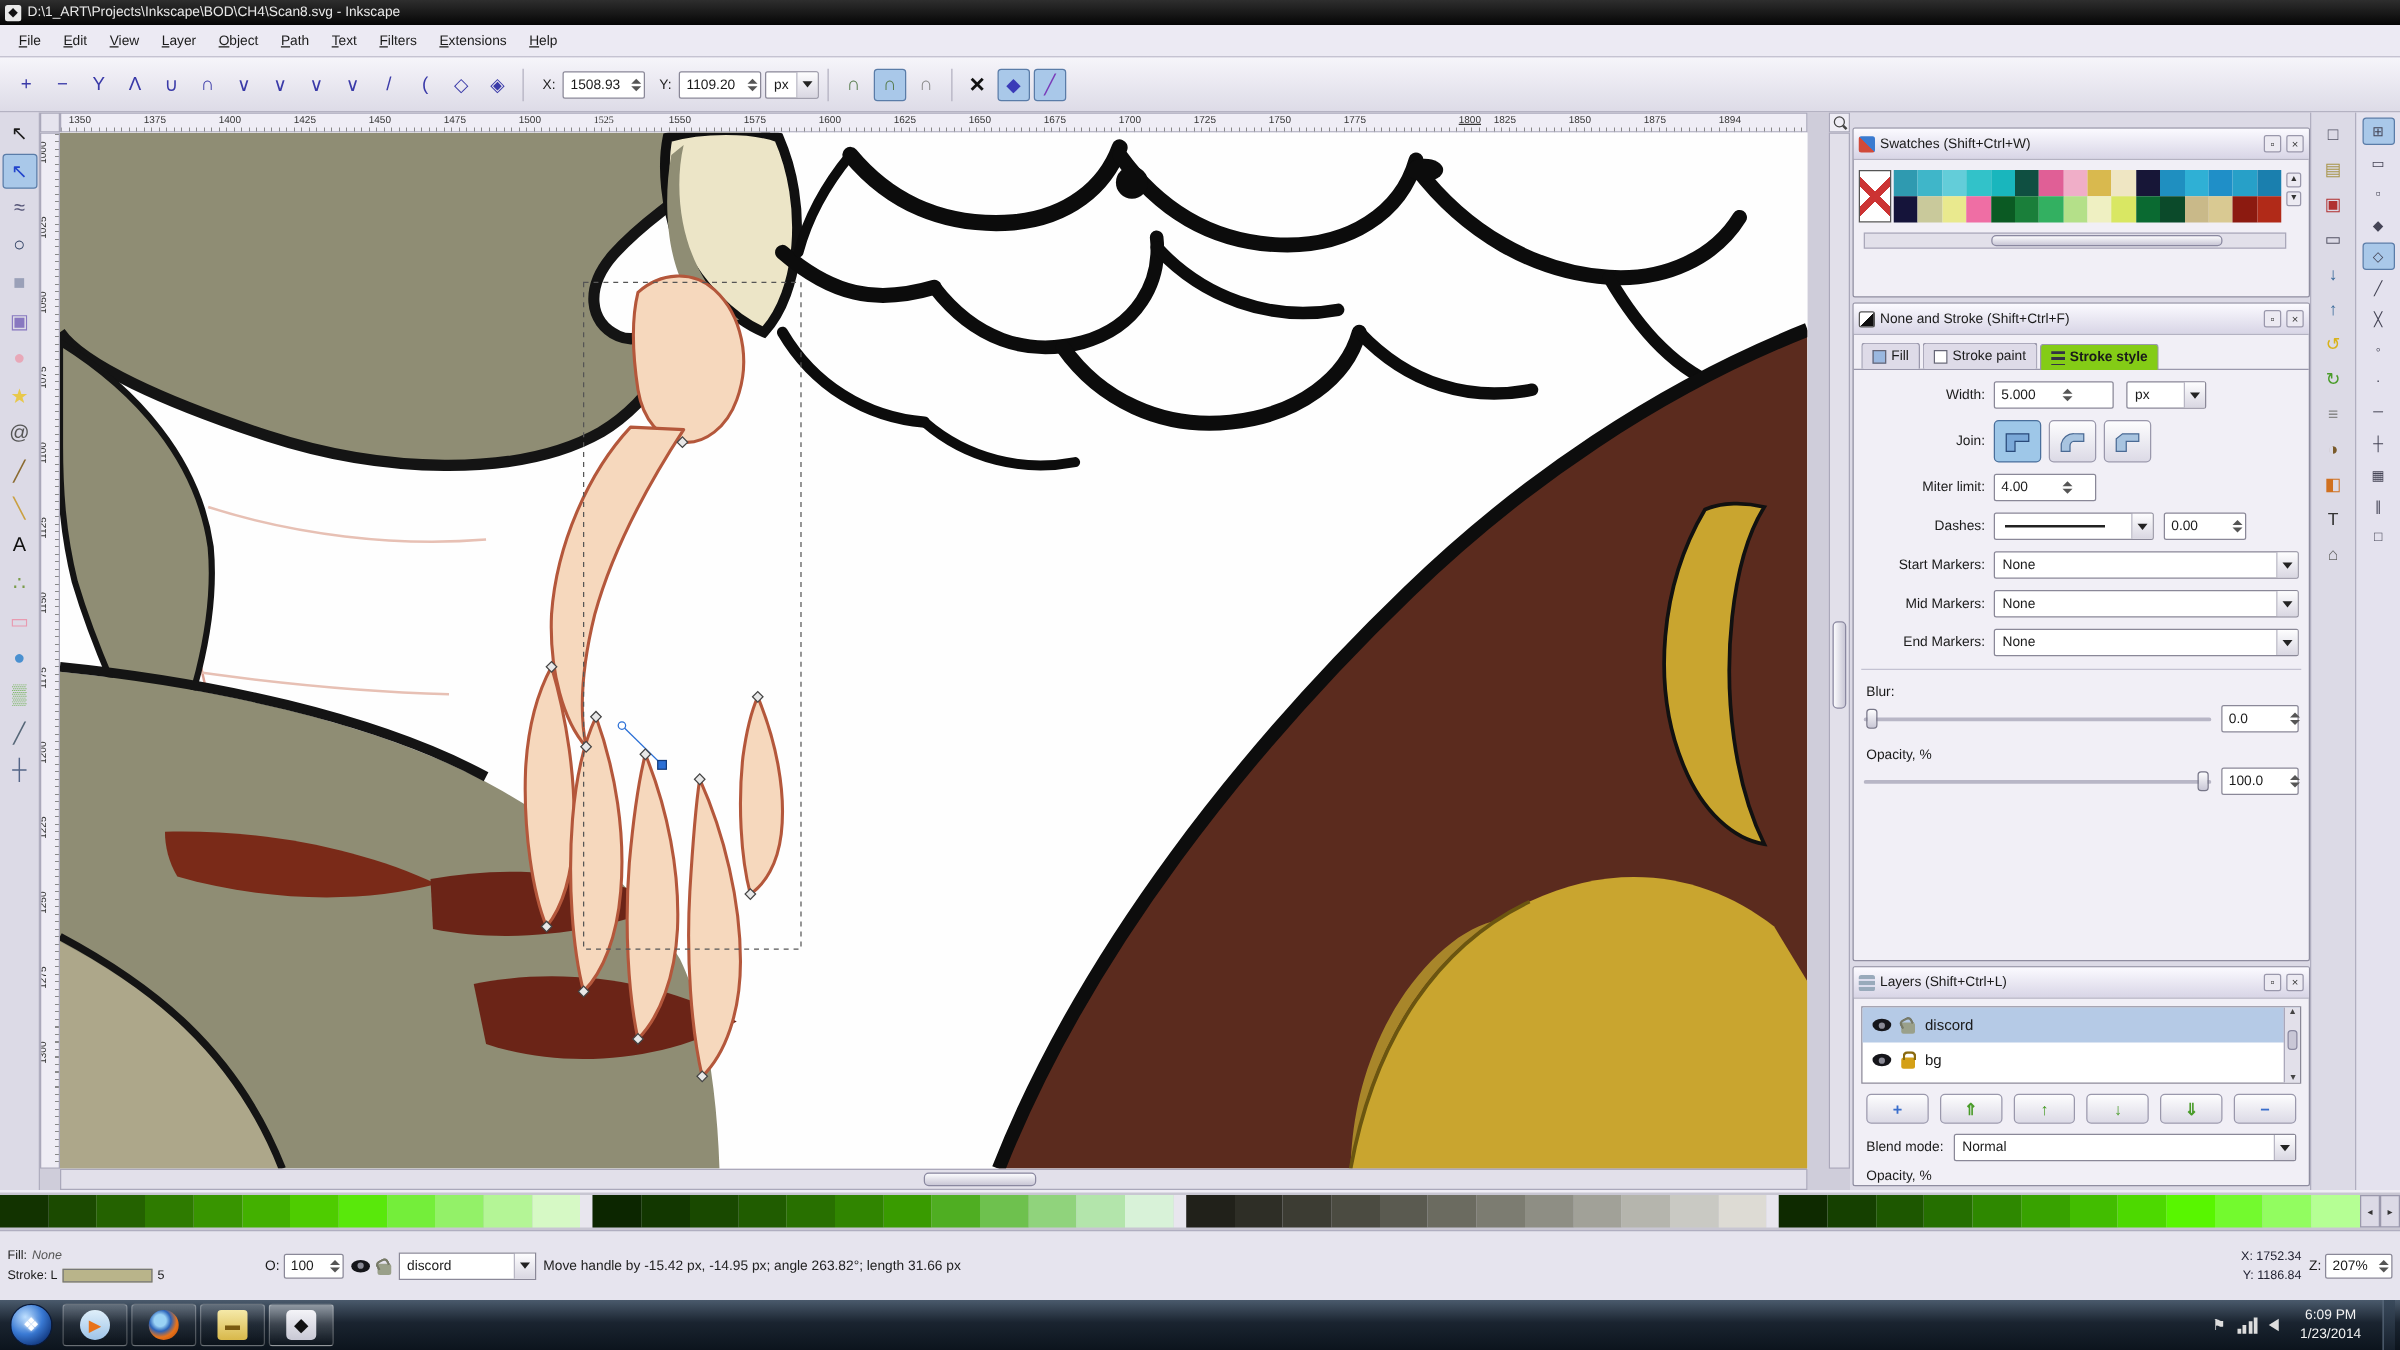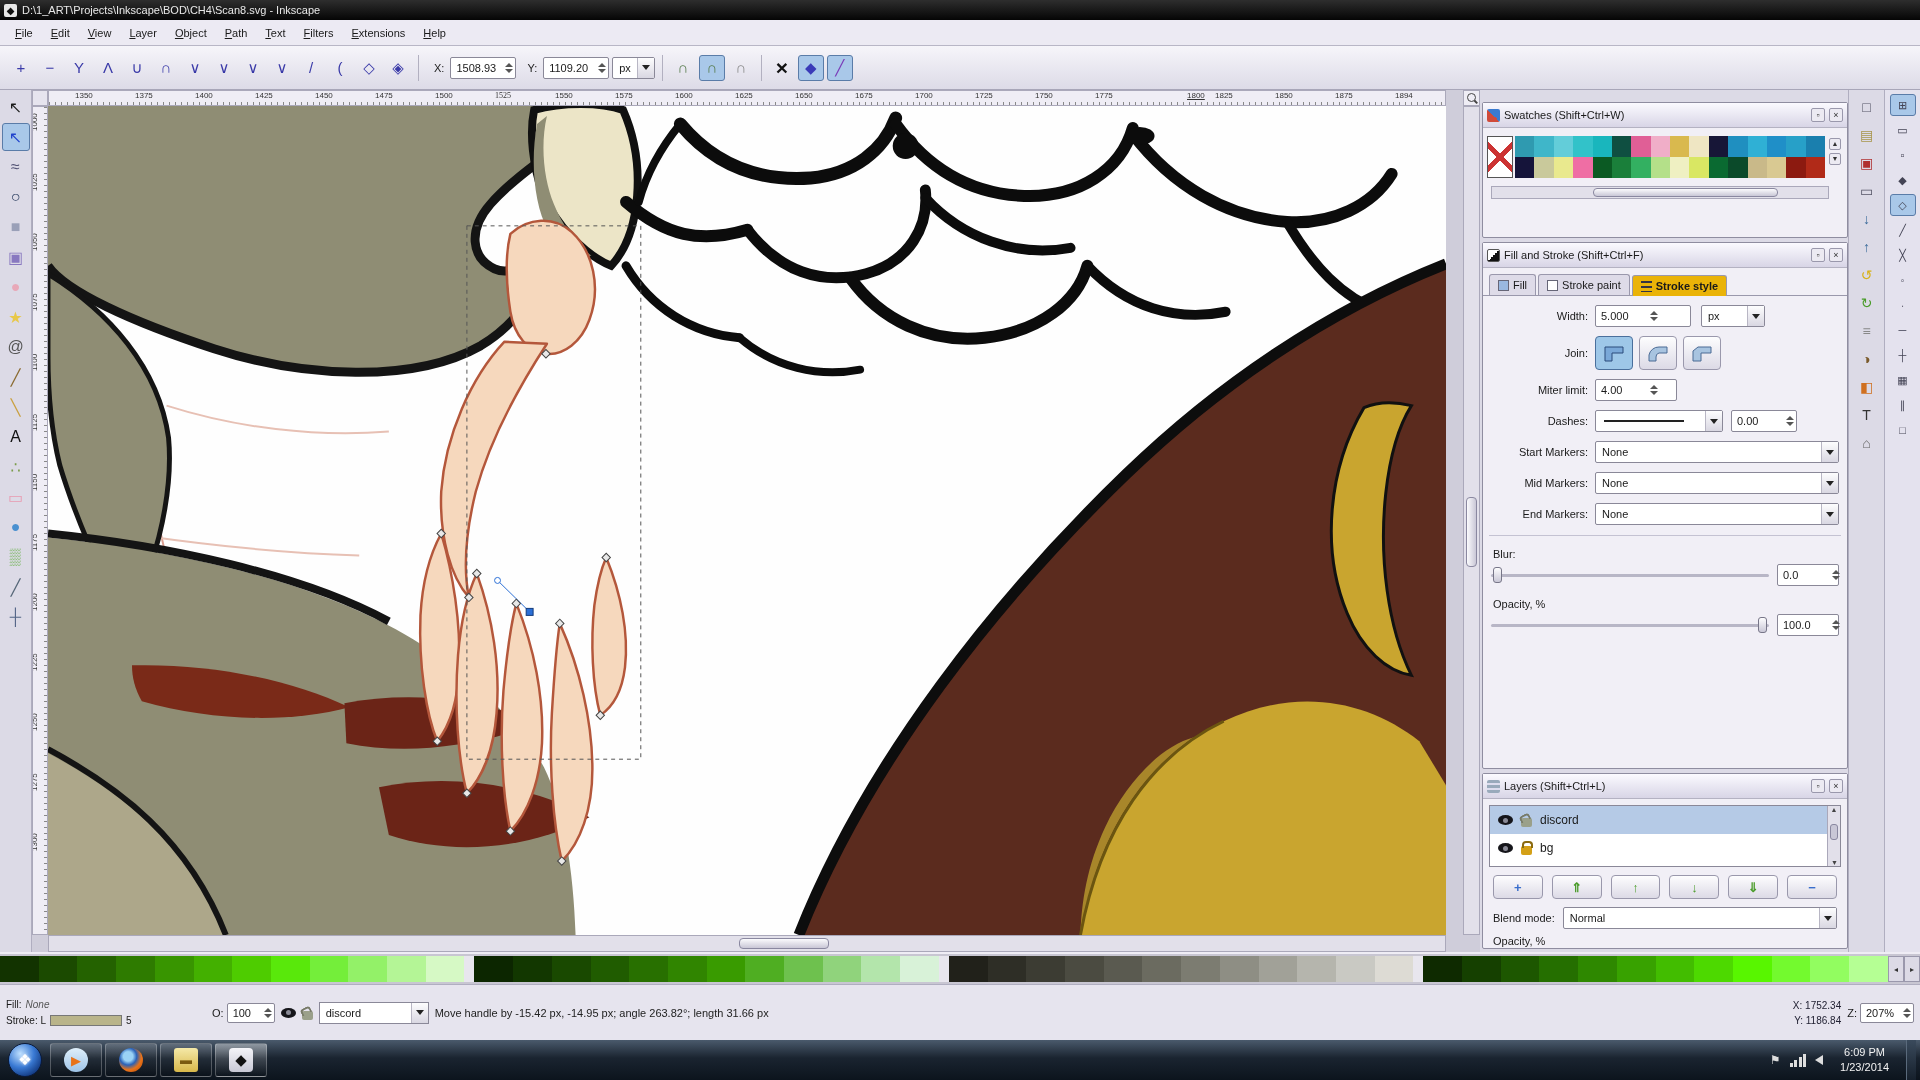--- a/index.html
+++ b/index.html
@@ -46,21 +46,21 @@
     display:flex; align-items:center; justify-content:center; font-size:16px; }
   .tool.active { background:#a9c8e9; border-color:#5a7ca8; }
 
   .canvasarea { position:absolute; left:32px; top:0; width:1448px; height:862px; background:#cfcdda; }
   .rcorner { position:absolute; left:0; top:0; width:16px; height:16px; background:#e6e4ee; border:1px solid #aaa8ba; }
   .ruler { position:absolute; background:#efedf5; border:1px solid #aaa8ba; overflow:hidden; font-size:8px; color:#333; }
   .ruler.top { left:16px; top:0; height:16px; width:1398px;
     background-image:repeating-linear-gradient(90deg,#888 0 1px,transparent 1px 6px); background-size:100% 5px; background-position:0 11px; background-repeat:no-repeat; }
   .ruler.left { left:0; top:16px; width:16px; height:829px;
     background-image:repeating-linear-gradient(180deg,#888 0 1px,transparent 1px 6px); background-size:5px 100%; background-position:11px 0; background-repeat:no-repeat; }
-  .ruler.top span { position:absolute; top:0;margin-left:20px; }
+  .ruler.top span { position:absolute; top:0; }
   .ruler.left span { position:absolute; left:-1px; transform:rotate(-90deg); transform-origin:8px 10px; }
   .canvas { position:absolute; left:16px; top:16px; width:1398px; height:829px; background:#fff; overflow:hidden; }
   .canvas svg { width:100%; height:100%; display:block; }
   .vscroll { position:absolute; right:0; top:16px; width:17px; height:829px; background:#e2e0ea; border:1px solid #aaa8ba; }
   .vscroll .thumb { position:absolute; left:2px; top:390px; width:11px; height:70px; background:linear-gradient(90deg,#fbfbfd,#c9c7d6); border:1px solid #8a88a0; border-radius:4px; }
   .hscroll { position:absolute; left:16px; bottom:0; width:1398px; height:17px; background:#e2e0ea; border:1px solid #aaa8ba; }
   .hscroll .thumb { position:absolute; top:2px; left:690px; width:90px; height:11px; background:linear-gradient(#fbfbfd,#c9c7d6); border:1px solid #8a88a0; border-radius:4px; }
   .zoombtn { position:absolute; right:0; top:0; width:17px; height:16px; background:#efedf5; border:1px solid #aaa8ba; }
   .zoombtn::before { content:''; position:absolute; left:3px; top:2px; width:7px; height:7px; border:1.5px solid #444; border-radius:50%; }
   .zoombtn::after { content:''; position:absolute; left:10px; top:10px; width:4px; height:1.5px; background:#444; transform:rotate(45deg); }
@@ -87,21 +87,21 @@
   .swside { width:16px; display:flex; flex-direction:column; align-items:center; gap:3px; padding-top:2px; }
   .swside .pbtn { width:12px; height:12px; font-size:7px; line-height:10px; }
   .swhscroll { margin:6px 18px 0 8px; height:13px; background:#e2e0ea; border:1px solid #aaa8ba; position:relative; }
   .swhscroll .thumb { position:absolute; left:30%; top:1px; width:55%; height:9px; background:linear-gradient(#fbfbfd,#c9c7d6); border:1px solid #8a88a0; border-radius:4px; }
 
   
   #fillstroke { top:152px; height:527px; }
   .tabs { display:flex; padding:6px 6px 0 6px; gap:2px; border-bottom:1px solid #9a98ac; }
   .tab { display:flex; align-items:center; gap:4px; padding:4px 8px; border:1px solid #9a98ac; border-bottom:none;
     border-radius:3px 3px 0 0; background:#dedbe8; }
-  .tab.active { background:#eab308; position:relative; top:1px; font-weight:bold; }
+  .tab.active { background:#84cc16; position:relative; top:1px; font-weight:bold; }
   .ticon { width:11px; height:11px; border:1px solid #667; }
   .ticon.fill { background:#9ab8e0; }
   .ticon.spaint { background:#fff; }
   .ticon.sstyle { border:none; background:repeating-linear-gradient(#334 0 2px,transparent 2px 5px); }
   .fsrow { display:flex; align-items:center; margin:9px 8px 0 0; }
   .fsrow .rl { width:112px; text-align:right; padding-right:7px; flex:none; }
   .joinbtn { width:38px; height:34px; border:1px solid #9a98ac; border-radius:4px; margin-right:6px;
     background:linear-gradient(#fdfdfe,#dcdae6); display:flex; align-items:center; justify-content:center; }
   .joinbtn.sel { background:#9ec7e8; border-color:#4a6f9c; }
   .slider { position:relative; flex:1; height:18px; margin:0 8px; }
@@ -485,21 +485,21 @@
         </div>
       </div>
       <div class="swhscroll">
           <div class="thumb"></div>
         </div>
     </div>
 
     <div class="panel" id="fillstroke">
       <div class="ptitle">
         <span class="pticon" style="background:linear-gradient(135deg,#fff 50%,#111 50%);border:1px solid #555;"></span>
-        <span>Fill and Stroke (Shift+Ctrl+F)</span>
+        <span>None and Stroke (Shift+Ctrl+F)</span>
         <span class="grow"></span>
         <span class="pbtn">▫</span>
         <span class="pbtn">×</span>
       </div>
       <div class="tabs">
         <span class="tab">
           <span class="ticon fill"></span>
           <span>Fill</span>
           </span>
         <span class="tab">

